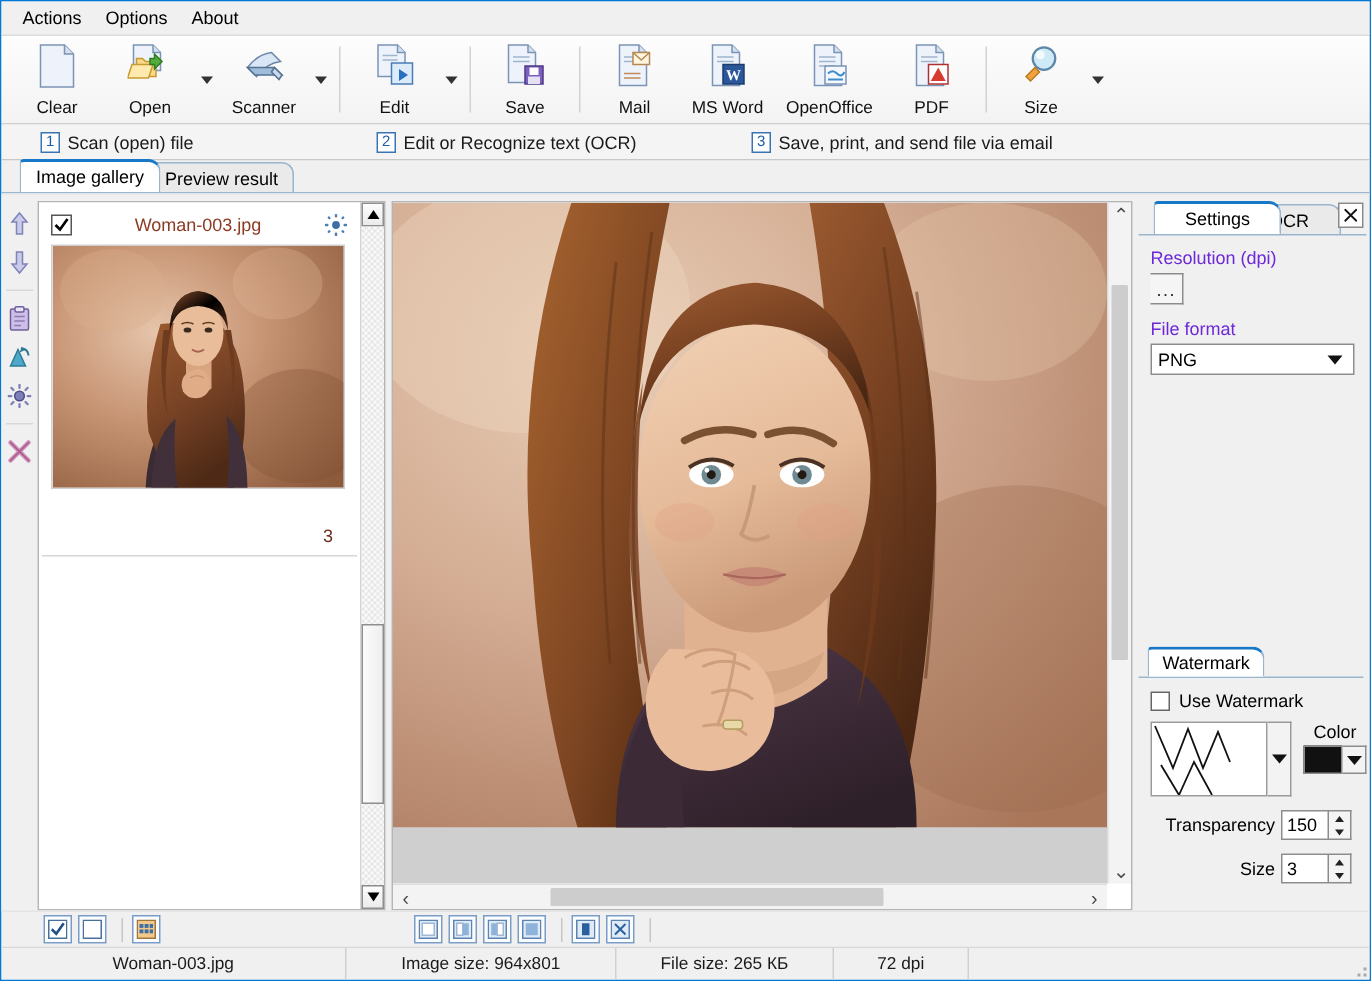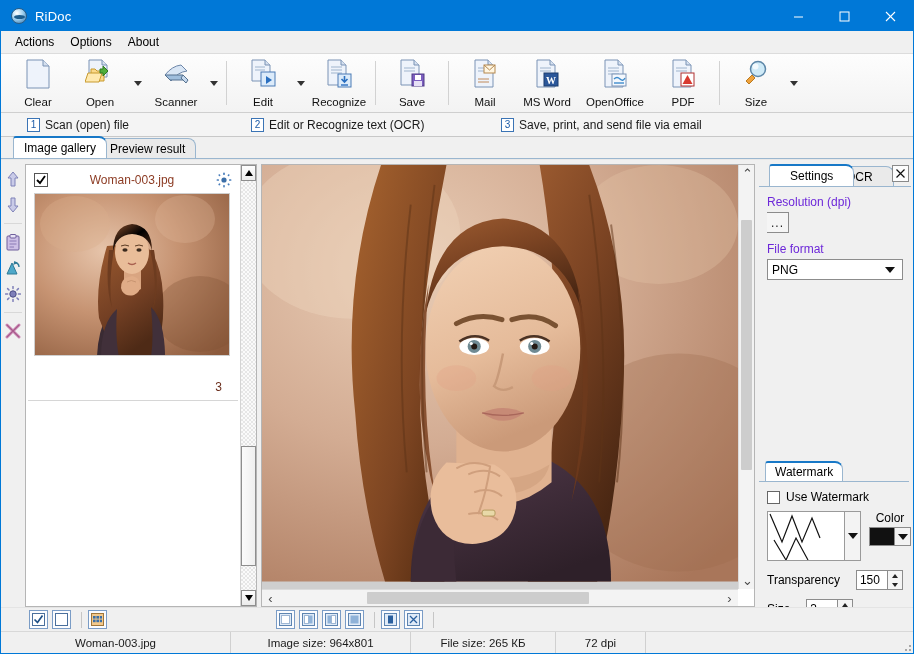--- a/index.html
+++ b/index.html
@@ -264,21 +264,21 @@
   }
   .wm-drop {
     width: 16px; height: 50px; border: 1px solid #9a9a9a; border-left: none;
     background: #f3f3f3; display: flex; align-items: center; justify-content: center;
   }
   .colcol { display: flex; flex-direction: column; text-align: center; }
   .collabel { font-size: 12px; margin-bottom: 2px; }
   .colorbox-wrap { display: flex; }
   .colorbox { width: 26px; height: 19px; border: 1px solid #8c8c8c; }
   .color-drop { width: 16px; height: 19px; border: 1px solid #8c8c8c; border-left: none; background: #f3f3f3; display:flex;align-items:center;justify-content:center; }
-  .spinrow { display: flex; align-items: center; gap: 16px; margin-top: 9px; }
+  .spinrow { display: flex; align-items: center; justify-content: flex-end; gap: 4px; margin-top: 9px; }
   .spinlabel { font-size: 12px; }
   .spinbox { display: flex; }
   .spinval { width: 32px; height: 20px; border: 1px solid #8c8c8c; background: #fff; font-size: 12px; padding: 0 3px; display: flex; align-items: center; }
   .spinbtns { width: 15px; height: 20px; border: 1px solid #8c8c8c; border-left: none; background: #f4f4f4; display: flex; flex-direction: column; }
   .spin-up, .spin-dn { flex: 1 1 50%; display: flex; align-items: center; justify-content: center; }
   .mini-up { width:0;height:0;border-left:3px solid transparent;border-right:3px solid transparent;border-bottom:4px solid #222; }
   .mini-dn { width:0;height:0;border-left:3px solid transparent;border-right:3px solid transparent;border-top:4px solid #222; }
 
   
   .bottombar {
@@ -303,42 +303,20 @@
   .grip { width: 14px; align-self: flex-end; height: 14px; margin-left: auto; position: relative; }
   .grip i { position: absolute; width: 2px; height: 2px; background: #a8a8a8; }
 
   svg { display: block; }
 </style>
 </head>
 <body>
 
 <div class="app">
 
-  <div class="titlebar">
-    <div class="app-icon"></div>
-    <div class="title">RiDoc</div>
-    <div class="winbtns">
-      <div class="winbtn">
-        <svg width="11" height="11" viewBox="0 0 11 11">
-            <line x1="1" y1="6" x2="10" y2="6" stroke="#fff" stroke-width="1"></line>
-          </svg>
-      </div>
-      <div class="winbtn">
-        <svg width="11" height="11" viewBox="0 0 11 11">
-            <rect x="1" y="1" width="9" height="9" fill="none" stroke="#fff" stroke-width="1"></rect>
-          </svg>
-      </div>
-      <div class="winbtn close">
-        <svg width="11" height="11" viewBox="0 0 11 11">
-            <line x1="1" y1="1" x2="10" y2="10" stroke="#fff" stroke-width="1.1"></line>
-            <line x1="10" y1="1" x2="1" y2="10" stroke="#fff" stroke-width="1.1"></line>
-          </svg>
-      </div>
-    </div>
-  </div>
 
   <div class="menubar">
     <div class="menuitem">Actions</div>
     <div class="menuitem">Options</div>
     <div class="menuitem">About</div>
   </div>
 
   <div class="toolbar">
 
     <div class="tbtn">
@@ -393,35 +371,20 @@
           <rect x="12" y="13" width="14" height="14" fill="#dcebfa" stroke="#4a7bb5"></rect>
           <path d="M17 17 l6 4 -6 4 z" fill="#2a6fc0"></path>
         </svg>
       </div>
       <div class="lab">Edit</div>
     </div>
     <div class="tarrow">
         <div class="caret"></div>
       </div>
 
-    <div class="tbtn">
-      <div class="ico">
-        <svg width="28" height="30" viewBox="0 0 28 30">
-          <path d="M3 1 h13 l5 5 v20 h-18 z" fill="#eef3fb" stroke="#7b93b5"></path>
-          <path d="M16 1 v5 h5" fill="#d5e0ef" stroke="#7b93b5"></path>
-          <line x1="6" y1="8" x2="17" y2="8" stroke="#9fb4cd"></line>
-          <line x1="6" y1="11" x2="17" y2="11" stroke="#9fb4cd"></line>
-          <line x1="6" y1="14" x2="17" y2="14" stroke="#9fb4cd"></line>
-          <rect x="13" y="15" width="13" height="13" fill="#dcebfa" stroke="#4a7bb5"></rect>
-          <path d="M19.5 17 v6 m-3 -3 l3 3 3 -3" stroke="#2a6fc0" stroke-width="1.6" fill="none"></path>
-          <line x1="16" y1="26" x2="23" y2="26" stroke="#2a6fc0" stroke-width="1.4"></line>
-        </svg>
-      </div>
-      <div class="lab">Recognize</div>
-    </div>
 
     <div class="tsep"></div>
 
     <div class="tbtn">
       <div class="ico">
         <svg width="28" height="30" viewBox="0 0 28 30">
           <path d="M3 1 h13 l5 5 v20 h-18 z" fill="#eef3fb" stroke="#7b93b5"></path>
           <path d="M16 1 v5 h5" fill="#d5e0ef" stroke="#7b93b5"></path>
           <line x1="6" y1="9" x2="17" y2="9" stroke="#9fb4cd"></line>
           <line x1="6" y1="12" x2="17" y2="12" stroke="#9fb4cd"></line>

